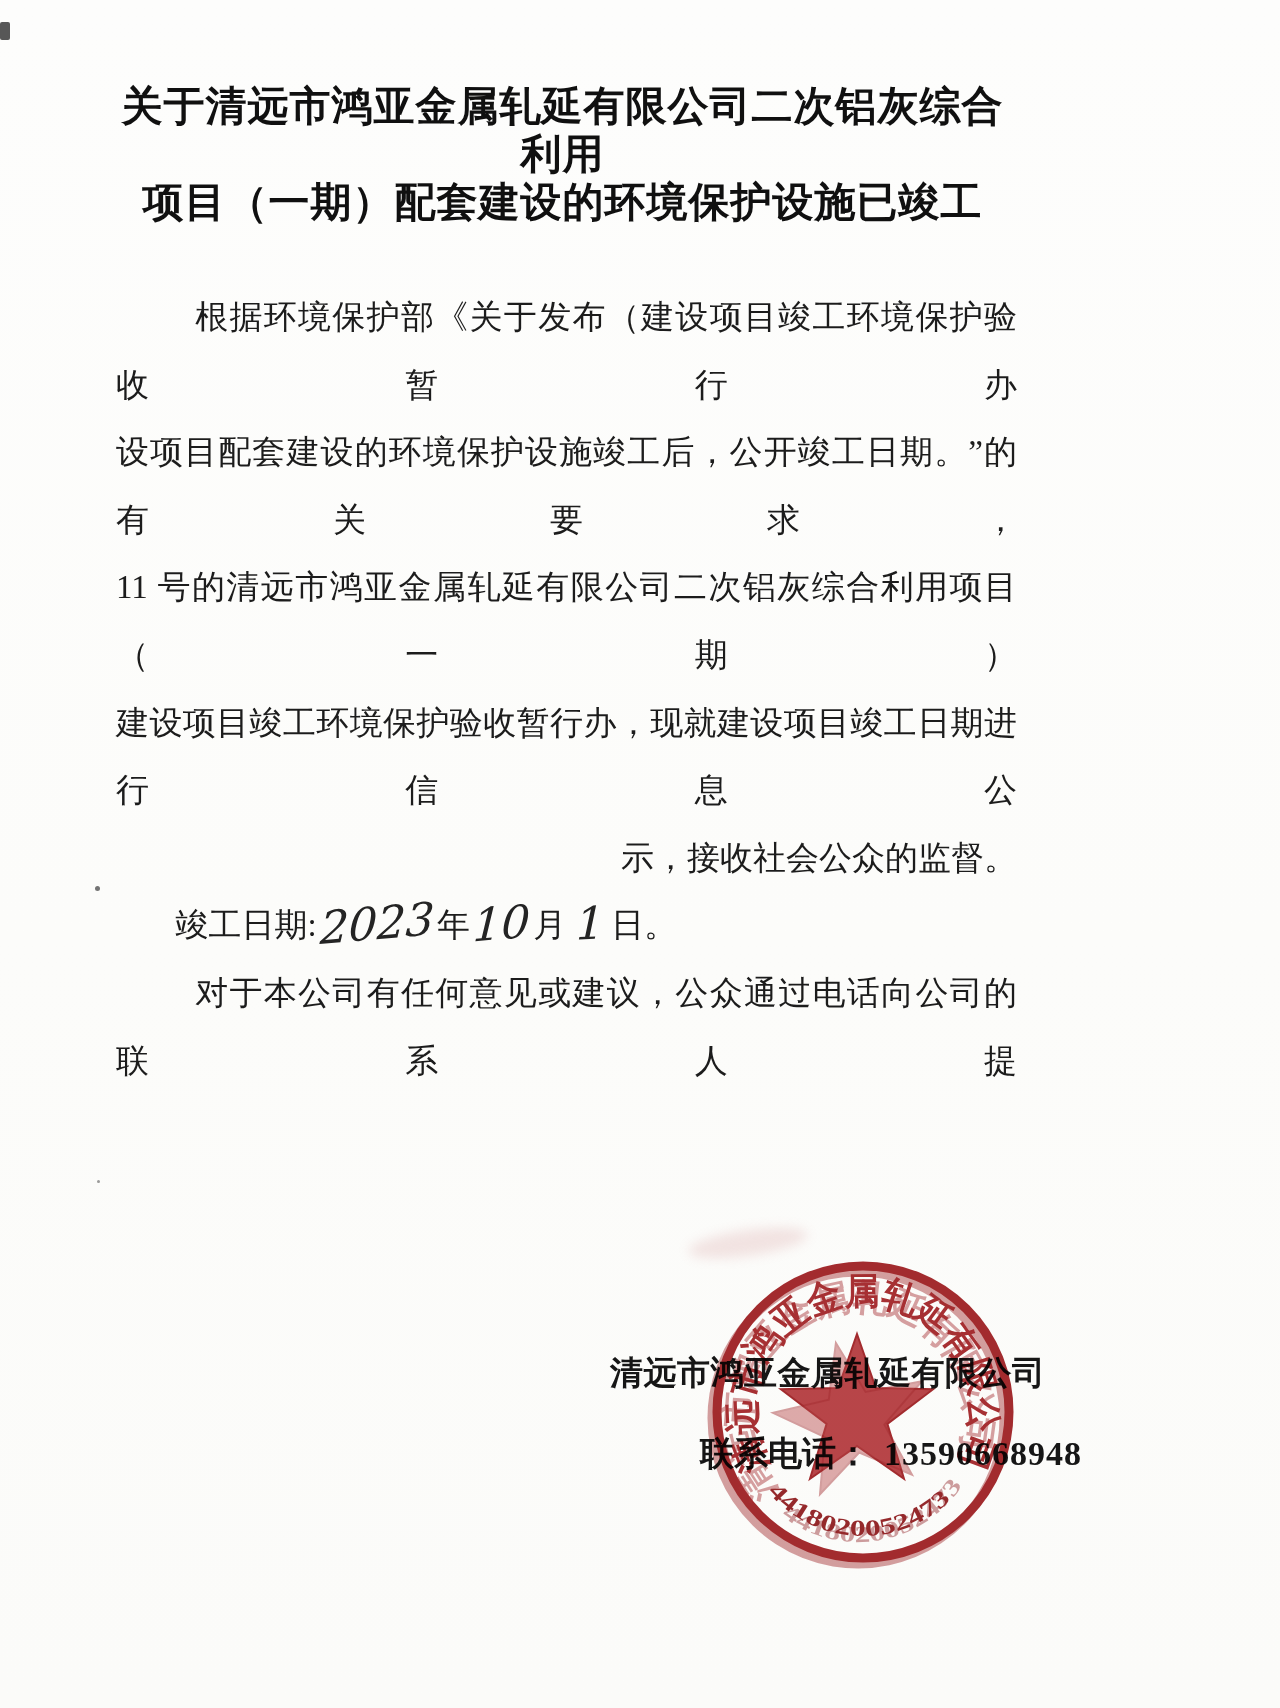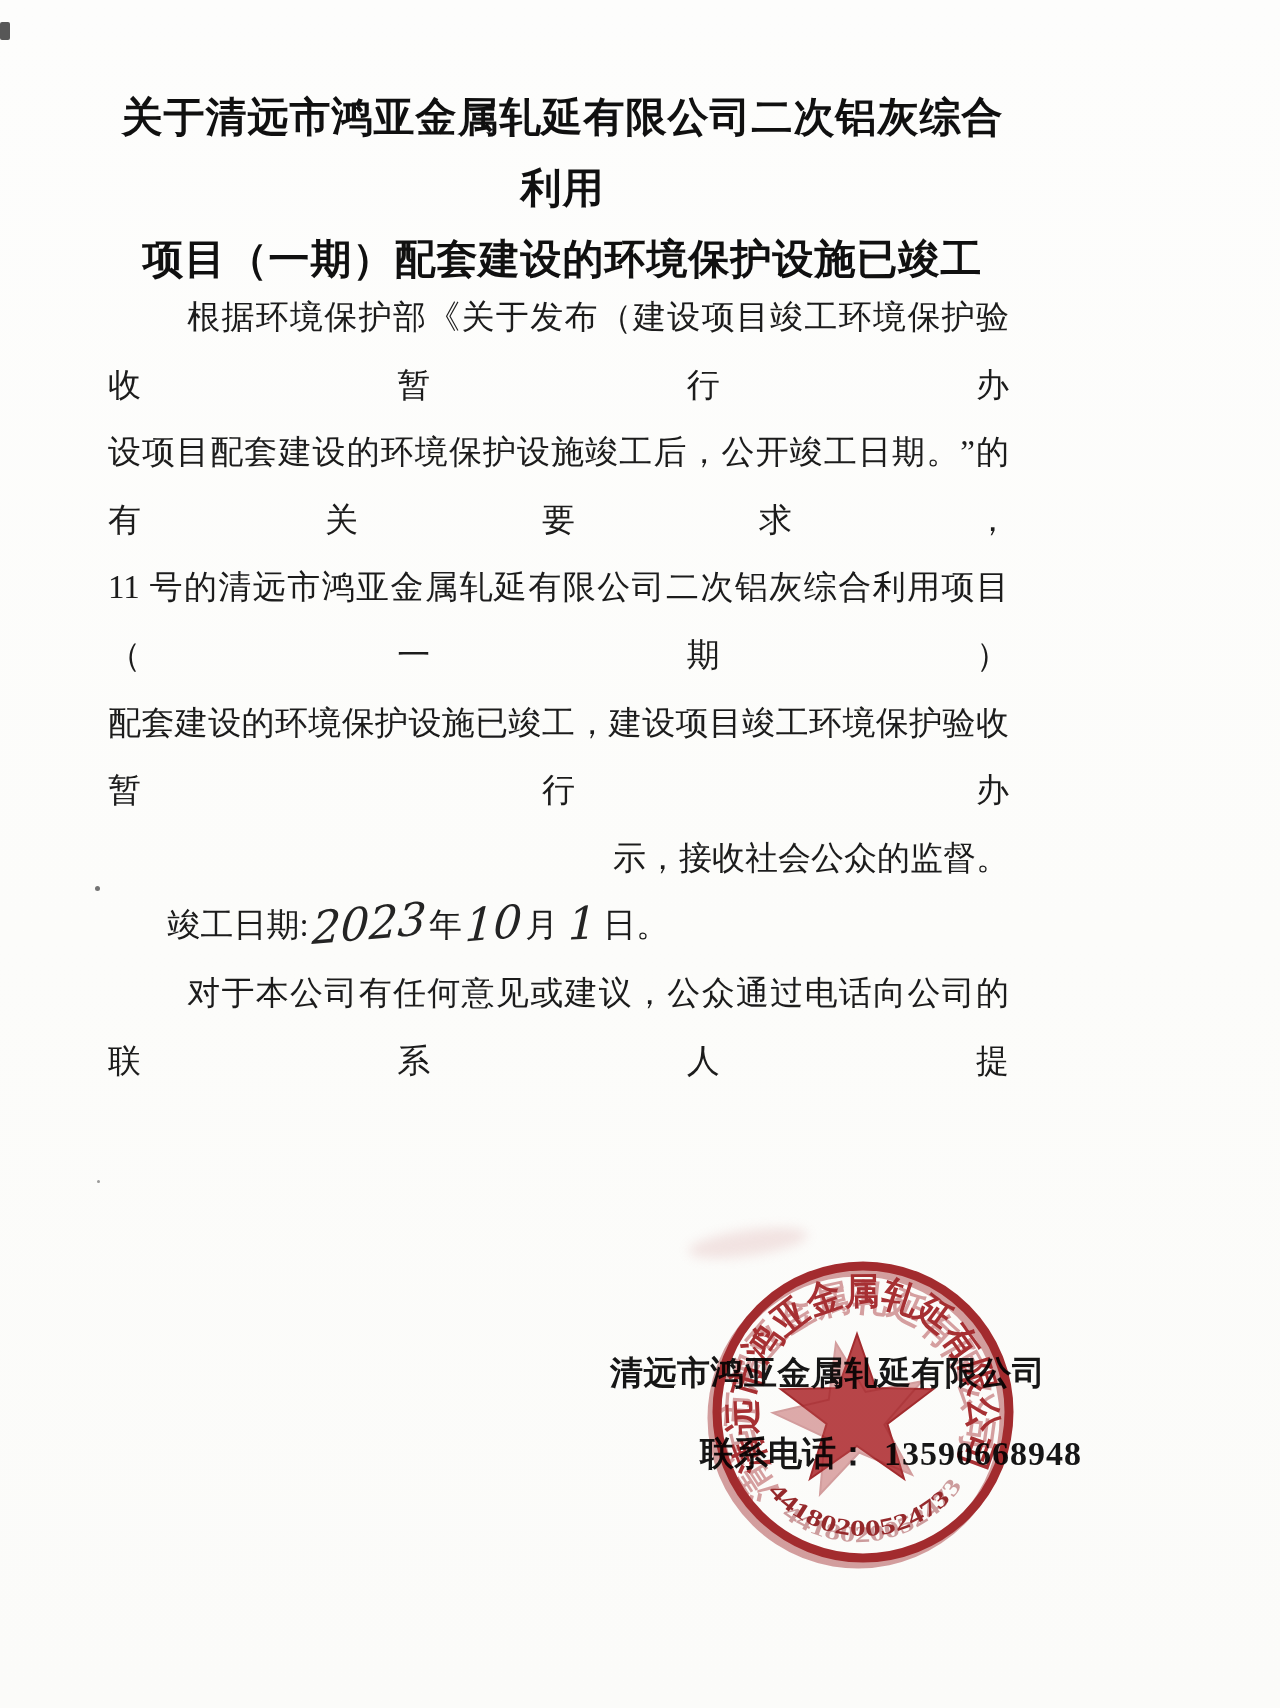--- a/index.html
+++ b/index.html
@@ -16,28 +16,28 @@
     color:#1b1b1b;
   }
 
   
   .title-block {
     position:absolute; top:82px; left:112px; width:901px;
     text-align:center;
     font-family:"Liberation Sans", sans-serif;
     font-weight:700;
     font-size:41px;
-    line-height:71px;
+    line-height:48px;
     color:#101010;
     letter-spacing:1px;
   }
 
   
   .body-block {
-    position:absolute; top:284px; left:108px; width:901px;
+    position:absolute; top:284px; left:116px; width:901px;
     font-size:33px;
     line-height:67.6px;
     color:#1c1c1c;
   }
   .bline { text-align:justify; text-align-last:justify; text-justify:inter-character; }
   .bline-short { text-align:right; }
   .indent-first { text-indent:2.4em; }
   .date-line { padding-left:1.8em; text-align:left; }
 
   .hw {
@@ -98,21 +98,21 @@
 
   <div class="title-block">
     <div>关于清远市鸿亚金属轧延有限公司二次铝灰综合利用</div>
     <div>项目（一期）配套建设的环境保护设施已竣工</div>
   </div>
 
   <div class="body-block">
     <div class="bline indent-first">根据环境保护部《关于发布（建设项目竣工环境保护验收暂行办</div>
     <div class="bline">设项目配套建设的环境保护设施竣工后，公开竣工日期。”的有关要求，</div>
     <div class="bline">11 号的清远市鸿亚金属轧延有限公司二次铝灰综合利用项目（一期）</div>
-    <div class="bline">配套建设的环境保护设施已竣工，建设项目竣工环境保护验收暂行办</div>
+    <div class="bline">建设项目竣工环境保护验收暂行办，现就建设项目竣工日期进行信息公</div>
     <div class="bline-short">示，接收社会公众的监督。</div>
 
     <div class="date-line">
       <span>竣工日期:</span><span class="hw">2023</span><span>年</span><span class="hw">10</span><span>月</span><span class="hw hw-day">1</span><span>日。</span>
     </div>
 
     <div class="bline indent-first">对于本公司有任何意见或建议，公众通过电话向公司的联系人提</div>
   </div>
 
   <div class="sig-company">清远市鸿亚金属轧延有限公司</div>

